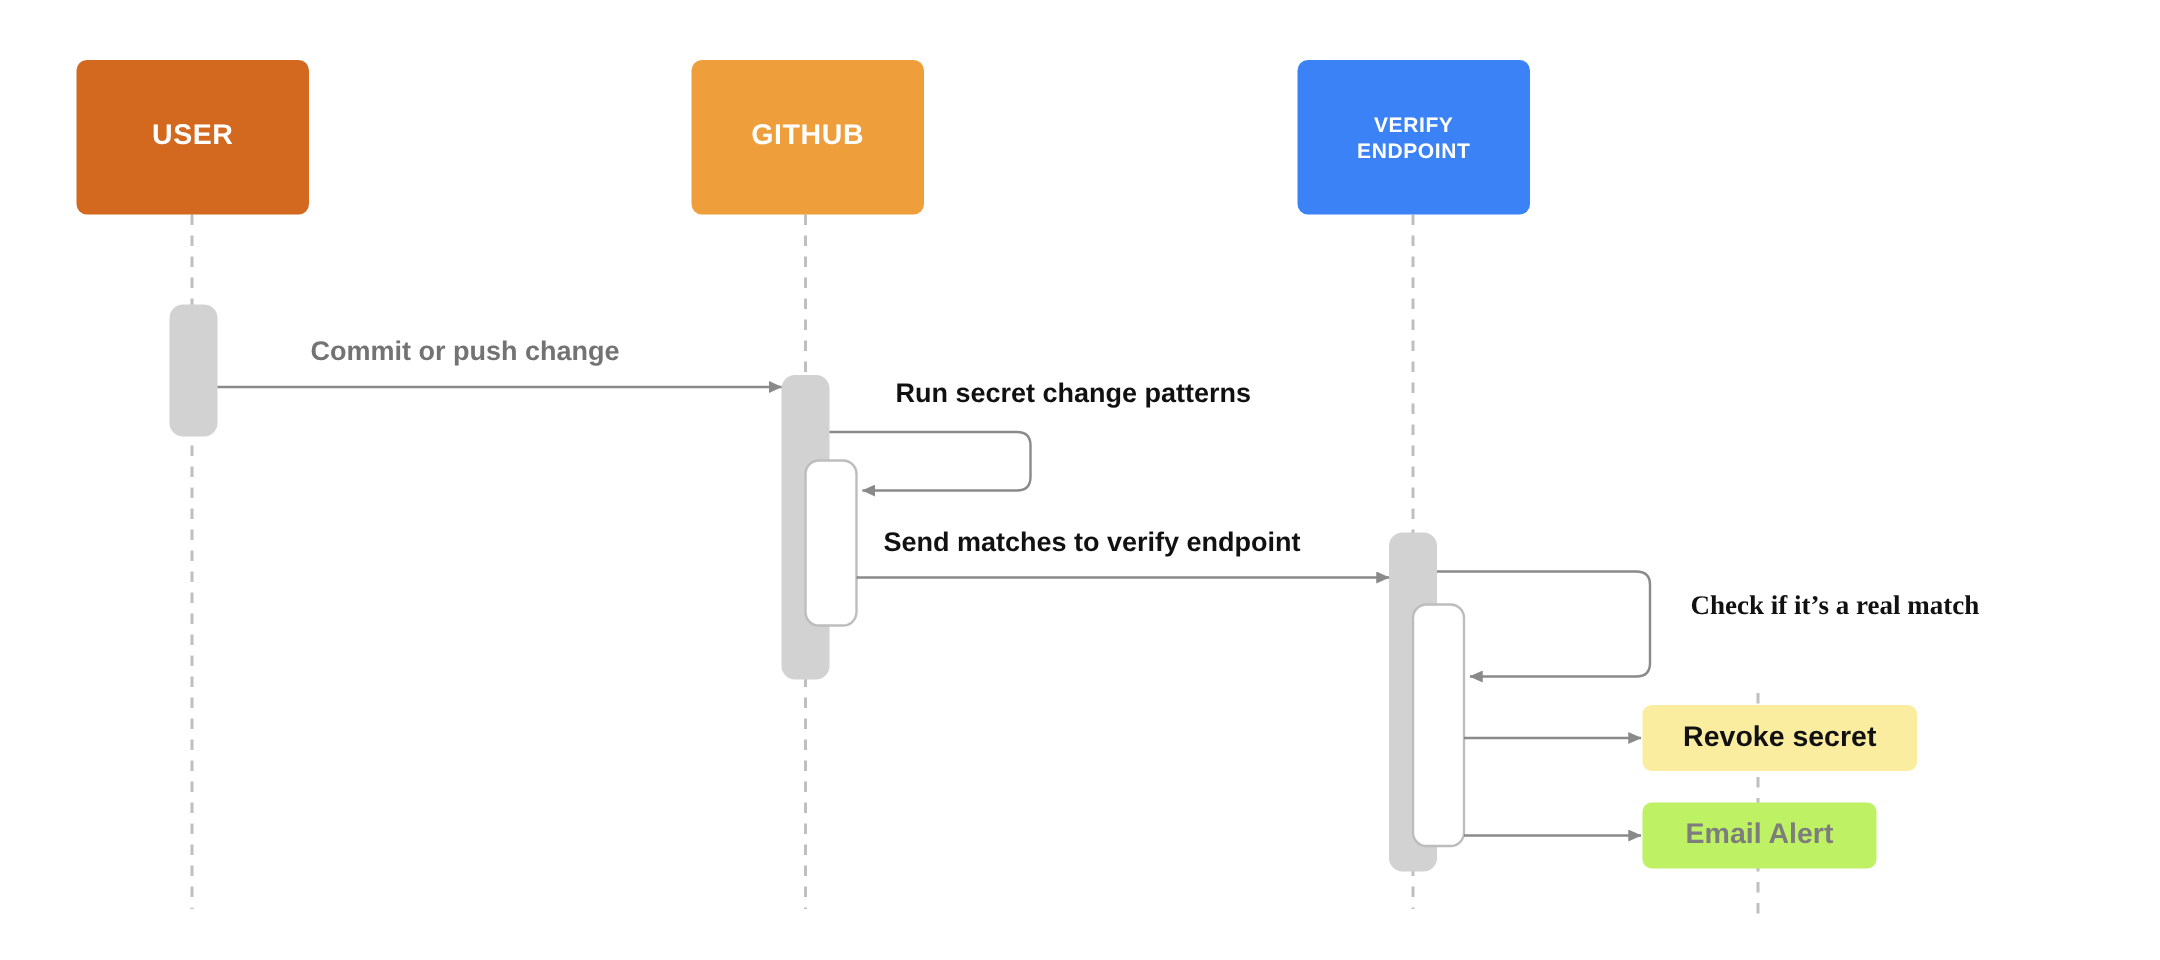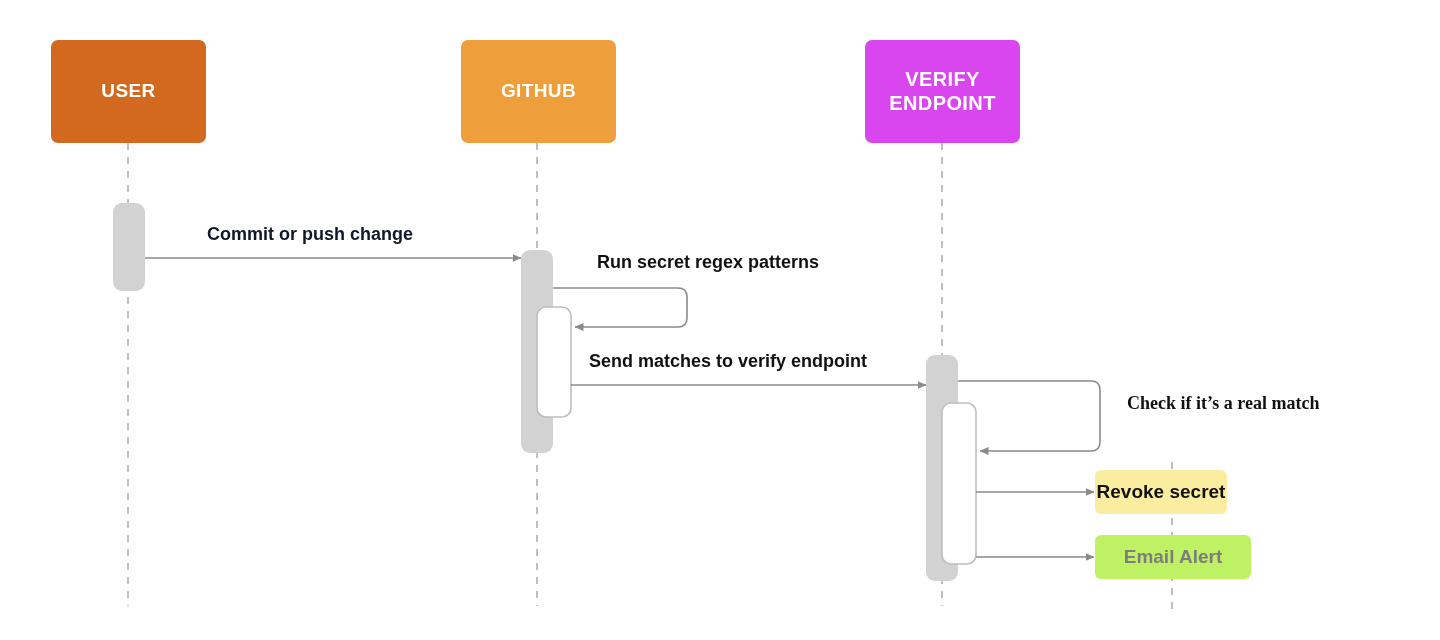--- a/index.html
+++ b/index.html
@@ -95,34 +95,34 @@
       </g>
   </svg>
 
   <div id="actors-host">
       <div class="actor-box" style="left: 51px; top: 40px; width: 155px; height: 103px; background: rgb(210, 105, 30); font-size: 19px;">
         <span><span>USER</span></span>
       </div>
       <div class="actor-box" style="left: 461px; top: 40px; width: 155px; height: 103px; background: rgb(238, 158, 59); font-size: 19px;">
         <span><span>GITHUB</span></span>
       </div>
-      <div class="actor-box" style="left: 865px; top: 40px; width: 155px; height: 103px; background: #d946ef; font-size: 20px;">
+      <div class="actor-box" style="left: 865px; top: 40px; width: 155px; height: 103px; background: #3b82f6; font-size: 14px;">
         <span><span>VERIFY</span><br><span>ENDPOINT</span></span>
       </div>
     </div>
 
   <div id="labels-host">
-      <div class="msg-label" style="left: 207px; top: 224px; font-size: 18px; color: #0f172a;">Commit or push change</div>
-      <div class="msg-label" style="left: 597px; top: 252px; font-size: 18px; color: rgb(17, 17, 17);">Run secret regex patterns</div>
+      <div class="msg-label" style="left: 207px; top: 224px; font-size: 18px; color: #737373;">Commit or push change</div>
+      <div class="msg-label" style="left: 597px; top: 252px; font-size: 18px; color: rgb(17, 17, 17);">Run secret change patterns</div>
       <div class="msg-label" style="left: 575px; top: 351px; font-size: 18px; color: rgb(17, 17, 17); margin-left: 14px;">Send matches to verify endpoint</div>
       <div class="msg-label" style="left: 1127px; top: 393px; font-size: 18px; color: rgb(17, 17, 17); font-family: Liberation Serif, serif;">Check if it’s a real match</div>
     </div>
 
   <div id="notes-host">
-      <div class="note-box" style="left: 1095px; top: 470px; width: 132px; height: 44px; background: rgb(251, 237, 160); color: rgb(17, 17, 17); font-size: 19px;">
+      <div class="note-box" style="left: 1095px; top: 470px; width: 183px; height: 44px; background: rgb(251, 237, 160); color: rgb(17, 17, 17); font-size: 19px;">
         <span>Revoke secret</span>
       </div>
       <div class="note-box" style="left: 1095px; top: 535px; width: 156px; height: 44px; background: #bef264; color: rgb(125, 125, 125); font-size: 19px;">
         <span>Email Alert</span>
       </div>
     </div>
 
 </div>
 
 </body></html>

